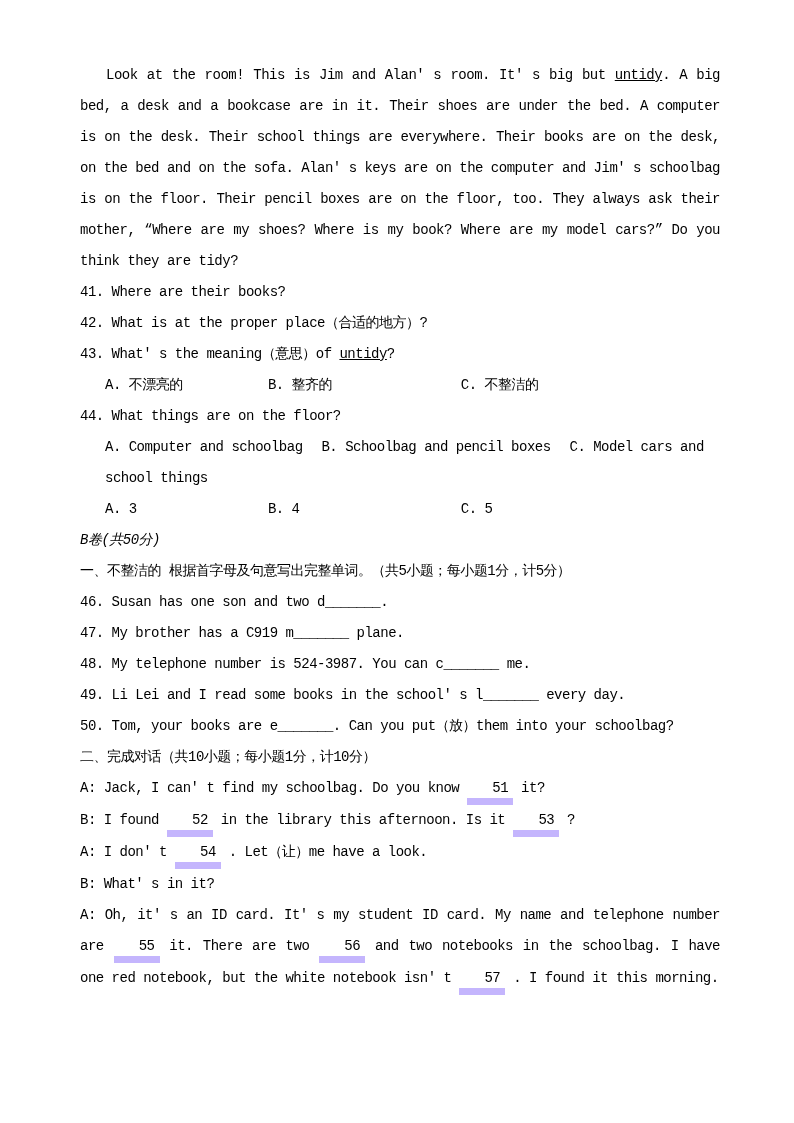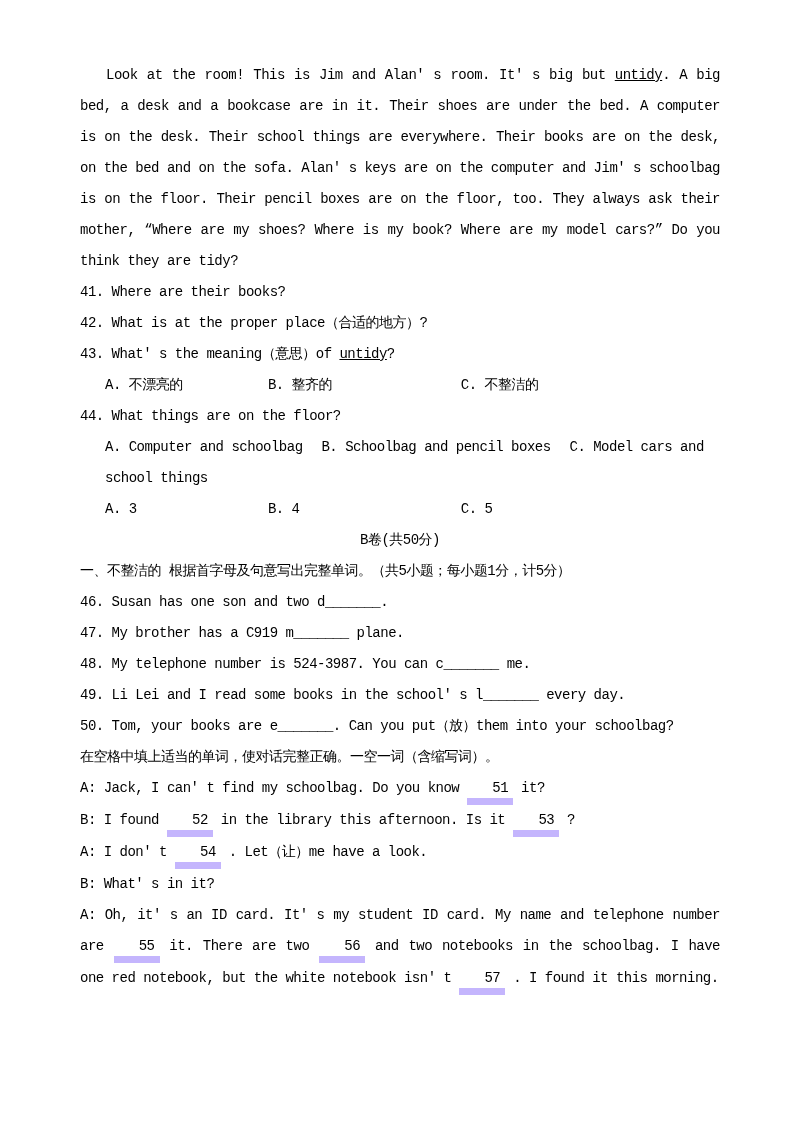--- a/index.html
+++ b/index.html
@@ -25,21 +25,21 @@
     text-align: justify;
     text-indent: 26px;
   }
   .long-justify { text-align: justify; }
   .options { padding-left: 25px; white-space: nowrap; }
   .options .c1 { display: inline-block; width: 155px; }
   .options .c2 { display: inline-block; width: 185px; }
   .options .c3 { display: inline-block; }
   .options.inline { white-space: normal; }
   .options.inline .opt { display: inline; margin-right: 11px; }
-  .center { text-align: center; }
+  .center { text-align: left; font-style: italic; }
   .seg-underline { text-decoration: underline; }
   .seg-blank {
     display: inline-block;
     min-width: 46px;
     padding: 0 5px;
     text-align: right;
     border-bottom: 7px solid #c4b5fd;
     line-height: 19px;
   }
 </style>
@@ -89,21 +89,21 @@
   <div class="section">
     <p class="heading">一、不整洁的 根据首字母及句意写出完整单词。（共5小题；每小题1分，计5分）</p>
     <p class="item">46. Susan has one son and two d_______.</p>
     <p class="item">47. My brother has a C919 m_______ plane.</p>
     <p class="item">48. My telephone number is 524-3987. You can c_______ me.</p>
     <p class="item">49. Li Lei and I read some books in the school' s l_______ every day.</p>
     <p class="item">50. Tom, your books are e_______. Can you put（放）them into your schoolbag?</p>
   </div>
 
   <div class="section">
-    <p class="line">在空格中填上适当的单词，使对话完整正确。一空一词（含缩写词）。</p>
+    <p class="heading">二、完成对话（共10小题；每小题1分，计10分）</p>
     <p class="line"><span class="seg-text">A: Jack, I can' t find my schoolbag. Do you know </span><span class="seg-blank">51</span><span class="seg-text"> it?</span></p>
     <p class="line"><span class="seg-text">B: I found </span><span class="seg-blank">52</span><span class="seg-text"> in the library this afternoon. Is it </span><span class="seg-blank">53</span><span class="seg-text"> ?</span></p>
     <p class="line"><span class="seg-text">A: I don' t </span><span class="seg-blank">54</span><span class="seg-text"> . Let（让）me have a look.</span></p>
     <p class="line"><span class="seg-text">B: What' s in it?</span></p>
     <p class="line long-justify"><span class="seg-text">A: Oh, it' s an ID card. It' s my student ID card. My name and telephone number are </span><span class="seg-blank">55</span><span class="seg-text"> it. There are two </span><span class="seg-blank">56</span><span class="seg-text"> and two notebooks in the schoolbag. I have one red notebook, but the white notebook isn' t </span><span class="seg-blank">57</span><span class="seg-text"> . I found it this morning.</span></p>
   </div>
 
 </div>
 
 </body></html>

